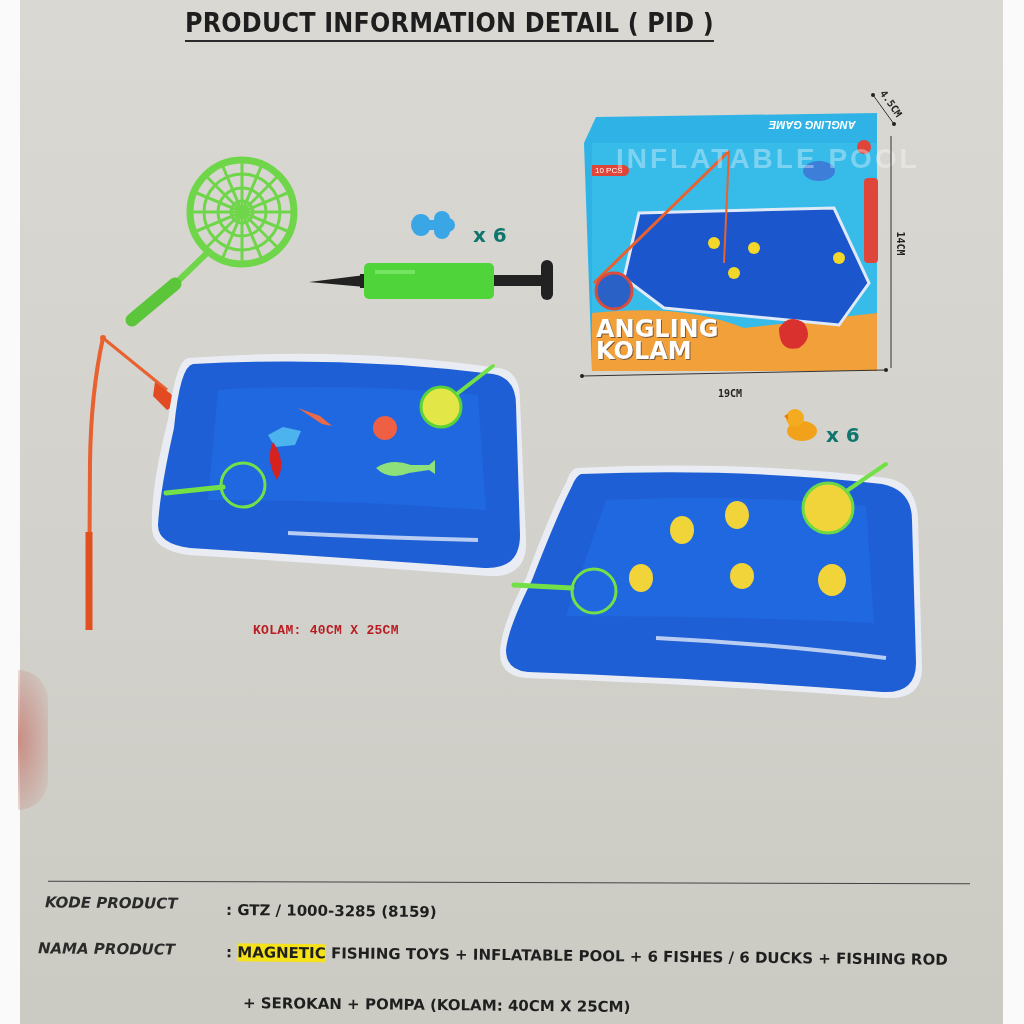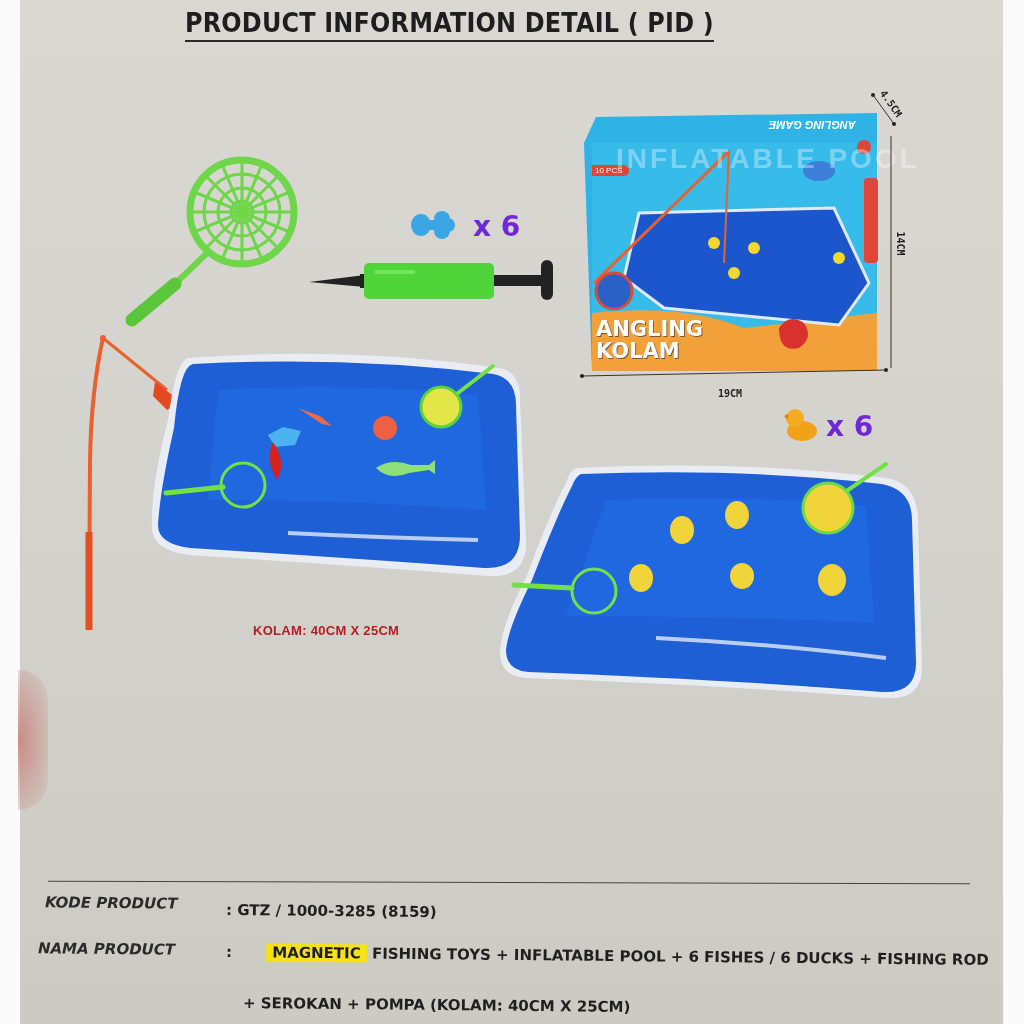--- a/index.html
+++ b/index.html
@@ -1,26 +1,26 @@
 <!DOCTYPE html>
 <html><head>
 <meta charset="utf-8">
 <style>
   html,body{margin:0;padding:0;}
   body{width:1024px;height:1024px;background:#fafafa;position:relative;overflow:hidden;font-family:"Liberation Sans",sans-serif;}
   .paper{position:absolute;left:20px;top:0;width:983px;height:1024px;background:linear-gradient(180deg,#d9d8d3 0%,#d3d2cc 50%,#cbcbc4 100%);}
   .title{position:absolute;left:185px;top:8px;font-family:"DejaVu Sans",sans-serif;font-weight:bold;font-size:26px;color:#1e1e1e;letter-spacing:0.2px;border-bottom:2px solid #2a2a2a;padding-bottom:2px;white-space:nowrap;transform:scaleX(0.92);transform-origin:left;}
   .abs{position:absolute;}
-  .qty{font-family:"DejaVu Sans",sans-serif;font-weight:bold;font-size:28px;color:#6d28d9;}
-  .kolam{font-family:Liberation Sans, sans-serif;font-weight:bold;font-size:13px;color:#b81c22;letter-spacing:0.3px;text-align:right;}
+  .qty{font-family:"DejaVu Sans",sans-serif;font-weight:bold;font-size:20px;color:#0f766e;margin-top:13px;}
+  .kolam{font-family:Liberation Mono, monospace;font-weight:bold;font-size:13px;color:#b81c22;letter-spacing:0.3px;text-align:right;}
   .dim{font-family:"DejaVu Sans Mono",monospace;font-weight:bold;font-size:10px;color:#222;}
   .divider{position:absolute;left:48px;top:882px;width:922px;height:1px;background:#444;transform:rotate(0.15deg);}
   .lbl{position:absolute;font-family:"DejaVu Sans",sans-serif;font-style:italic;font-weight:bold;font-size:15px;color:#2b2b2b;transform:rotate(0.6deg);}
   .val{position:absolute;font-family:"DejaVu Sans",sans-serif;font-weight:bold;font-size:15px;color:#1f1f1f;white-space:nowrap;transform:rotate(0.6deg);}
-  .hl{background:#f5e21a;padding:0 6px;margin-left:29px;}
+  .hl{background:#f5e21a;padding:0 0;}
   .shadow{position:absolute;left:18px;top:670px;width:30px;height:140px;border-radius:0 60px 60px 0;background:radial-gradient(ellipse at left,#c98c83 0%,rgba(200,140,130,0.4) 60%,rgba(0,0,0,0) 100%);}
 </style>
 </head>
 <body>
 
 <div class="paper"></div>
 <div class="shadow"></div>
 
 <div class="title">PRODUCT INFORMATION DETAIL ( PID )</div>
 
@@ -88,21 +88,21 @@
     <line x1="145" y1="38" x2="140" y2="150" stroke="#e8612f" stroke-width="2"></line>
     <rect x="280" y="65" width="14" height="85" rx="4" fill="#e0453a"></rect>
     <circle cx="280" cy="34" r="7" fill="#e0453a"></circle>
     <ellipse cx="235" cy="58" rx="16" ry="10" fill="#3c7ed8"></ellipse>
     <circle cx="30" cy="178" r="18" fill="#2a61c7" stroke="#d94b3a" stroke-width="3"></circle>
     <path d="M195,215 q10,-15 25,-5 q10,15 -5,25 q-20,5 -20,-20z" fill="#d9322e"></path>
   </svg>
   <div class="abs" style="left:8px;top:52px;background:#e0453a;color:#fff;font-size:8px;font-weight:normal;padding:1px 6px 1px 3px;border-radius:0 8px 8px 0">10 PCS</div>
   <div class="abs" style="left:32px;top:30px;font-size:28px;font-weight:bold;color:rgba(255,255,255,0.35);letter-spacing:3px;white-space:nowrap">INFLATABLE POOL</div>
   <div class="abs" style="left:185px;top:6px;font-size:11px;font-weight:bold;color:#fff;font-style:italic;transform:rotate(180deg)">ANGLING GAME</div>
-  <div class="abs" style="left:12px;top:205px;font-family:'DejaVu Sans',sans-serif;font-size:21px;font-weight:bold;color:#fff;line-height:22px;text-shadow:1px 1px 0 #7a5a3a">
+  <div class="abs" style="left:12px;top:205px;font-family:'DejaVu Sans',sans-serif;font-size:24px;font-weight:bold;color:#fff;line-height:22px;text-shadow:1px 1px 0 #7a5a3a">
     <div>ANGLING</div>
     <div>KOLAM</div>
   </div>
 </div>
 
 <svg class="abs" style="left:578px;top:86px" width="330" height="298">
   <line x1="4" y1="290" x2="308" y2="284" stroke="#333" stroke-width="1"></line>
   <circle cx="4" cy="290" r="2" fill="#222"></circle>
     <circle cx="308" cy="284" r="2" fill="#222"></circle>
   <line x1="313" y1="50" x2="313" y2="282" stroke="#333" stroke-width="1"></line>

